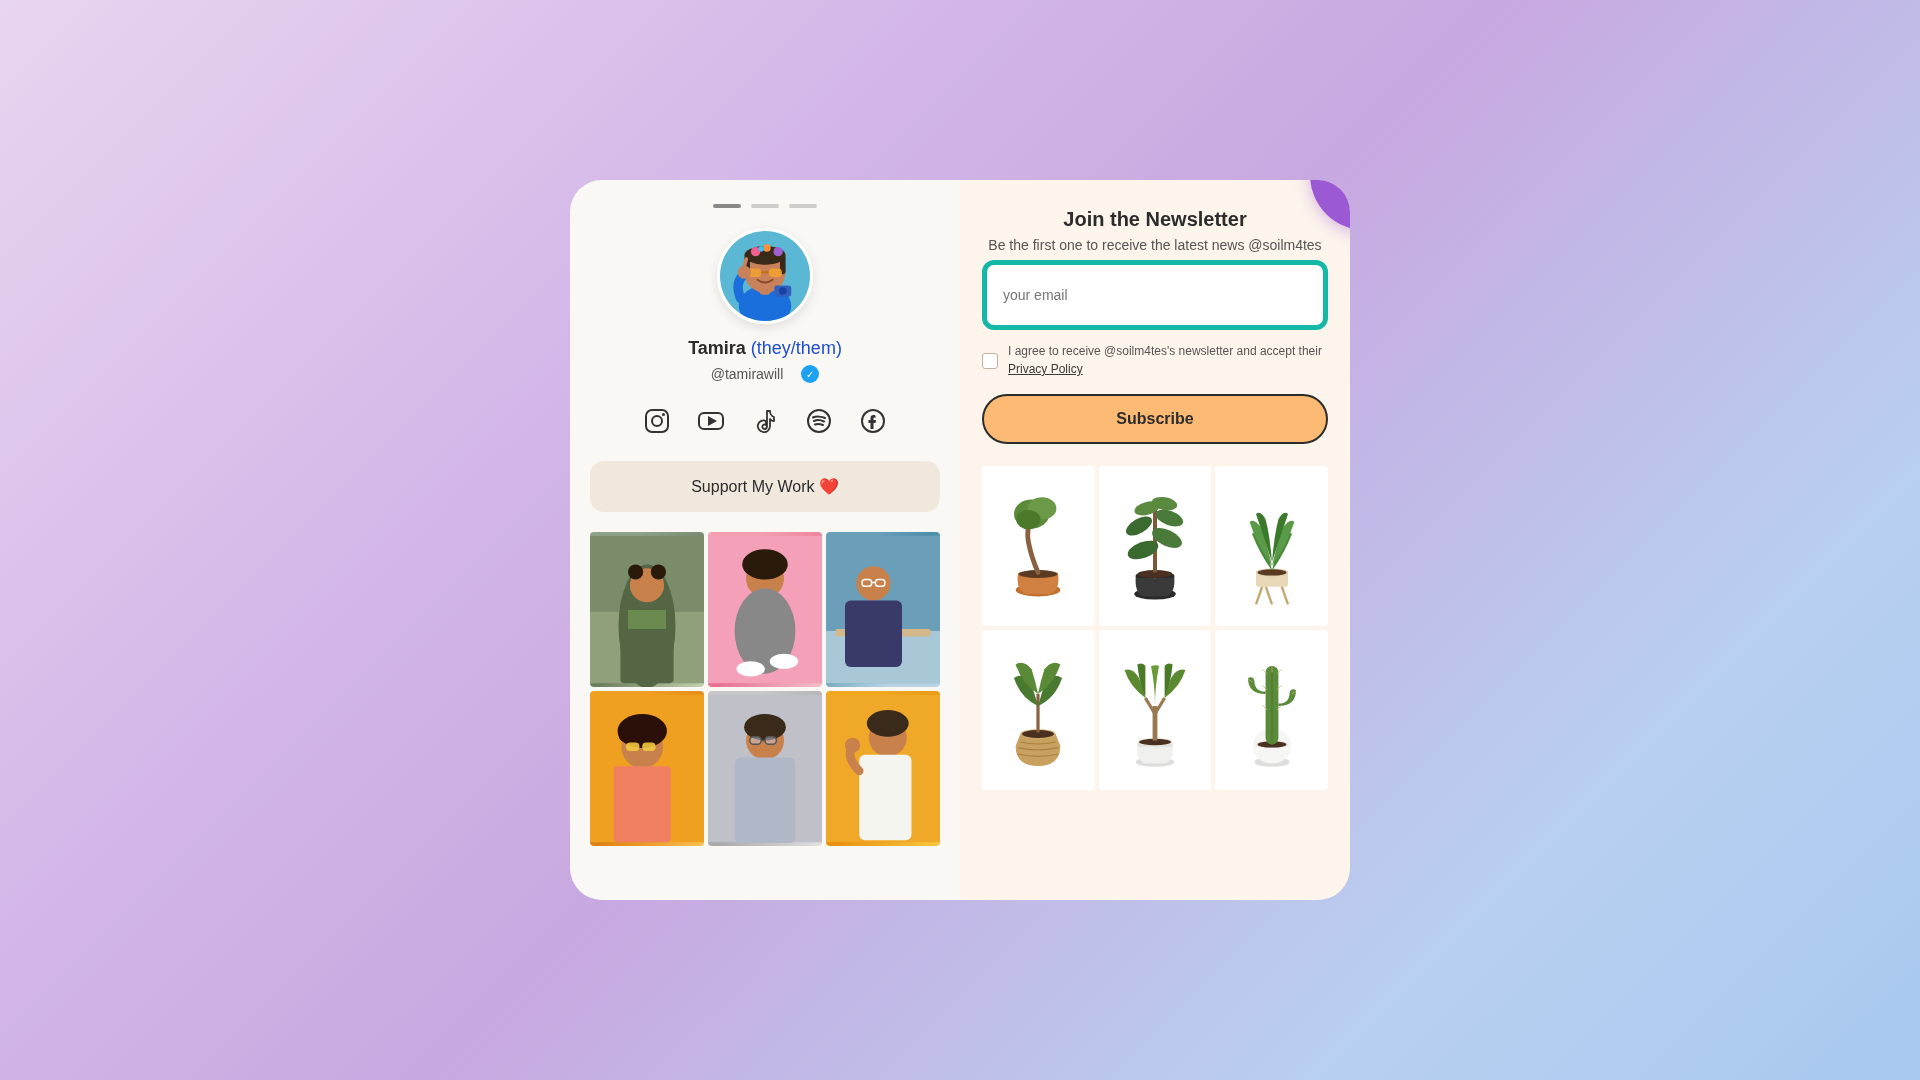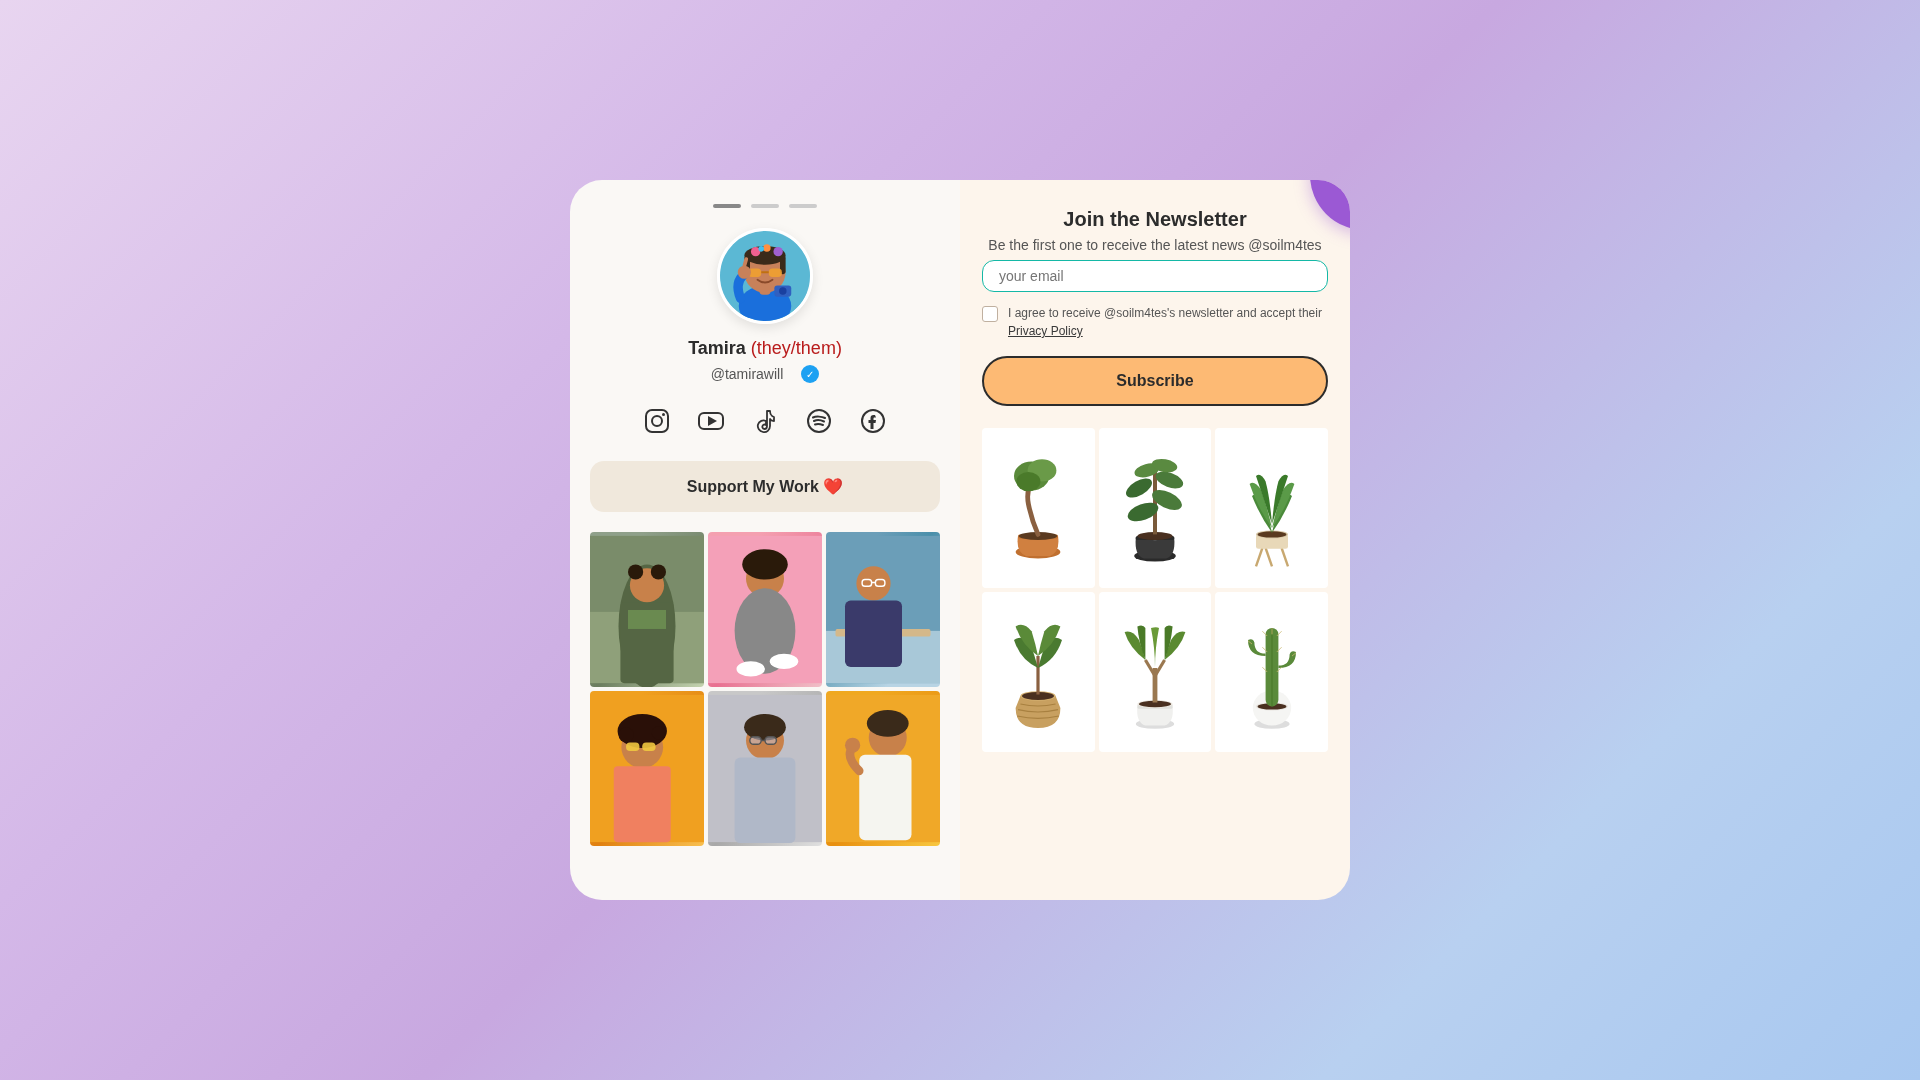--- a/index.html
+++ b/index.html
@@ -73,21 +73,21 @@
 
     .profile-name {
       font-size: 18px;
       font-weight: 700;
       color: #2c2c2c;
       margin-bottom: 6px;
     }
 
     .profile-name .pronouns {
       font-weight: 400;
-      color: #b91c1c;
+      color: #1d4ed8;
     }
 
     .profile-handle {
       display: flex;
       align-items: center;
       gap: 18px;
       font-size: 14px;
       color: #555;
       margin-bottom: 20px;
     }
@@ -121,21 +121,21 @@
       cursor: pointer;
     }
 
     .support-btn {
       width: 100%;
       background: #f0e8dc;
       border: none;
       border-radius: 14px;
       padding: 16px;
       font-size: 16px;
-      font-weight: 700;
+      font-weight: 400;
       color: #2c2c2c;
       cursor: pointer;
       margin-bottom: 20px;
       display: flex;
       align-items: center;
       justify-content: center;
       gap: 8px;
     }
 
     .photo-grid {
@@ -183,34 +183,34 @@
     .newsletter-desc {
       font-size: 14px;
       color: #555;
       text-align: center;
       margin-bottom: 4px;
       line-height: 1.5;
     }
 
     .email-input {
       width: 100%;
-      padding: 7px 16px;
-      border: 1px solid #14b8a6;
+      padding: 22px 16px;
+      border: 5px solid #14b8a6;
       border-radius: 12px;
       background: #fff;
       font-size: 14px;
       color: #999;
       margin-bottom: 12px;
       outline: none;
     }
 
     .checkbox-row {
       display: flex;
       gap: 10px;
-      align-items: flex-start;
+      align-items: center;
       margin-bottom: 16px;
     }
 
     .checkbox {
       width: 16px;
       height: 16px;
       border: 1px solid #c0b0a0;
       border-radius: 3px;
       background: #fff;
       flex-shrink: 0;

